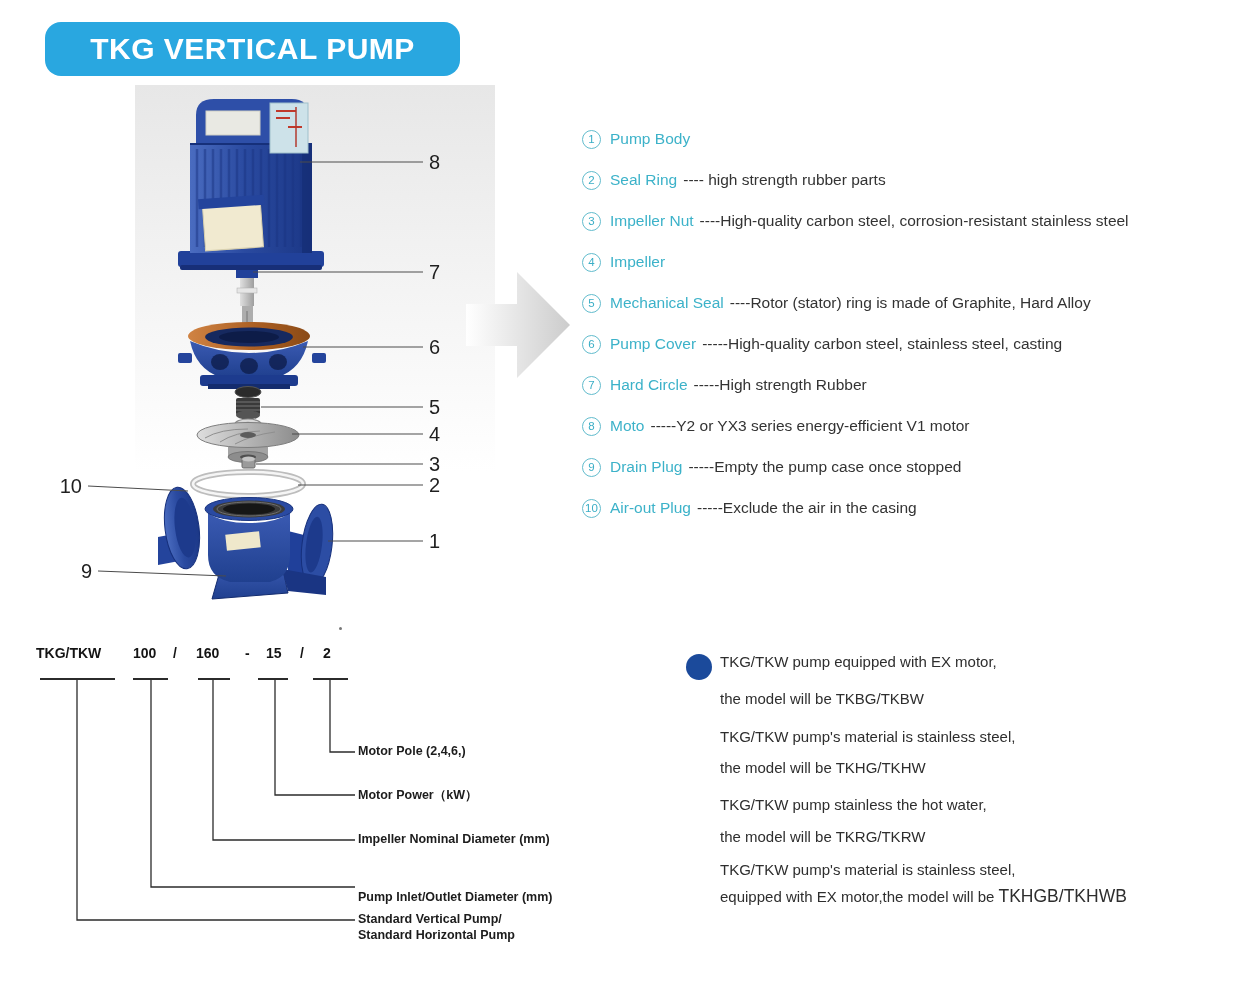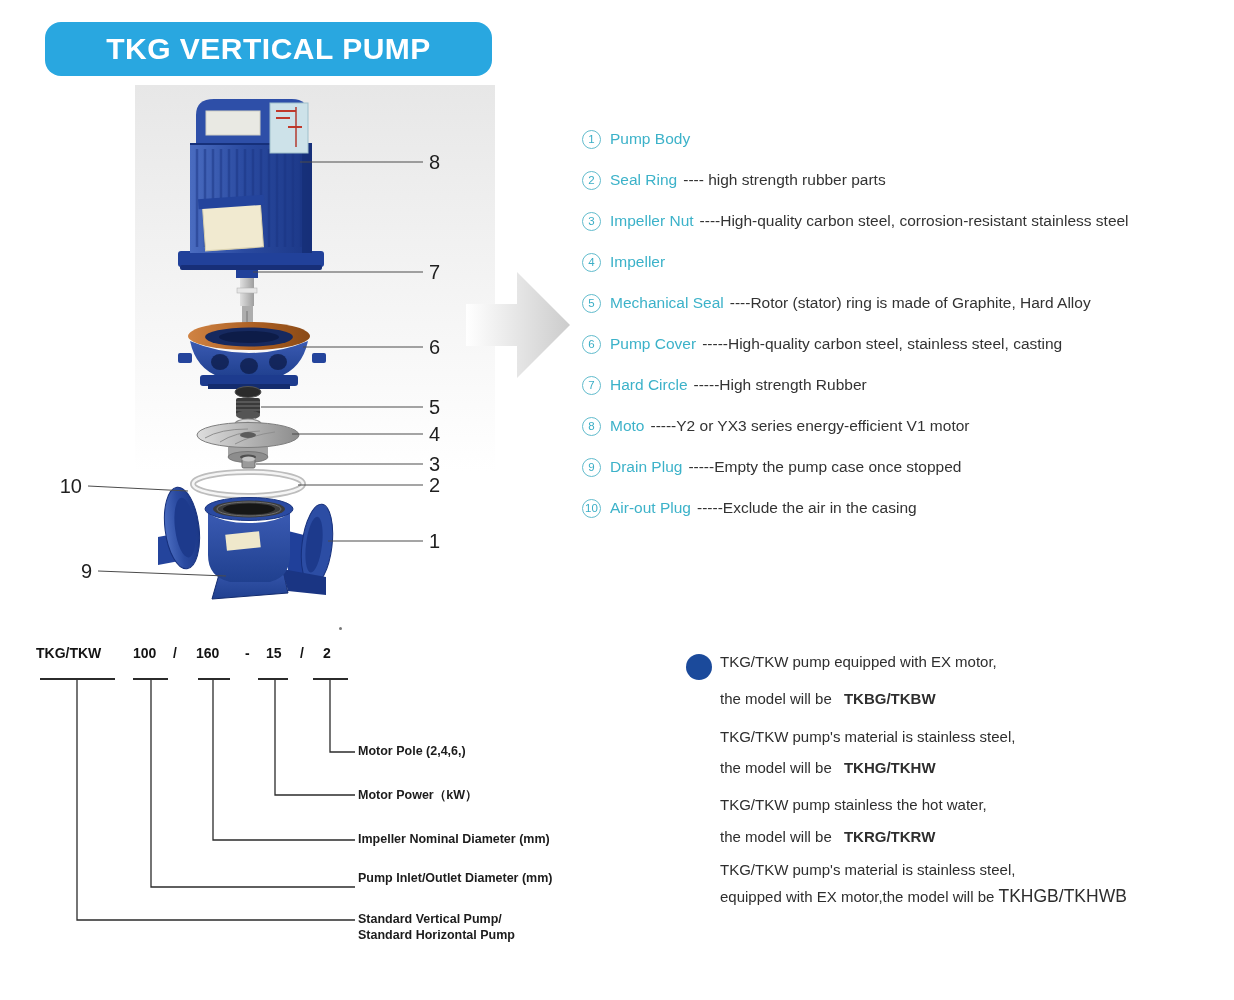--- a/index.html
+++ b/index.html
@@ -2,21 +2,21 @@
 <html><head>
 <meta charset="utf-8">
 <style>
   * { margin:0; padding:0; box-sizing:border-box; }
   html,body { width:1234px; height:1000px; }
   body {
     position:relative; background:#ffffff; overflow:hidden;
     font-family:"Liberation Sans", sans-serif; color:#333;
   }
   .banner {
-    position:absolute; left:45px; top:22px; width:447px; height:54px;
+    position:absolute; left:45px; top:22px; width:415px; height:54px;
     background:#29a7e0; border-radius:16px;
     display:flex; align-items:center; justify-content:center;
     color:#fff; font-size:30px; font-weight:bold; letter-spacing:.5px;
   }
   .diagram-svg { position:absolute; left:30px; top:85px; width:560px; height:520px; }
 
   
   .parts { position:absolute; left:582px; top:127px; }
   .part-item { display:flex; align-items:center; height:24px; margin-bottom:17px; white-space:nowrap; font-size:15.5px; }
   .part-num {
@@ -29,21 +29,21 @@
 
   
   .model-seg { position:absolute; top:645px; font-size:14px; font-weight:bold; color:#141414; white-space:nowrap; }
   .tree-svg { position:absolute; left:30px; top:672px; width:340px; height:280px; }
   .model-label { position:absolute; left:358px; font-size:12.5px; font-weight:600; color:#1c1c1c; white-space:nowrap; }
   .speck { position:absolute; left:339px; top:627px; width:3px; height:3px; background:#777; border-radius:50%; }
 
   
   .bullet { position:absolute; left:686px; top:654px; width:26px; height:26px; border-radius:50%; background:#1b4a9b; }
   .note-line { position:absolute; left:720px; font-size:15px; color:#2e2e2e; white-space:nowrap; }
-  .note-code { font-weight:bold;margin-left:8px; }
+  .note-code { font-weight:normal; }
   .note-code-big { font-weight:normal; font-size:17.5px; }
 </style>
 </head>
 <body>
 
 <div class="banner">
   <span>TKG VERTICAL PUMP</span>
 </div>
 
 <svg class="diagram-svg" viewBox="0 0 560 520">
@@ -280,21 +280,21 @@
     <path d="M121,7 V215 H325"></path>
     <path d="M183,7 V168 H325"></path>
     <path d="M245,7 V123 H325"></path>
     <path d="M300,7 V80 H325"></path>
   </g>
 </svg>
 
 <div class="model-label" style="top:744px">Motor Pole (2,4,6,)</div>
 <div class="model-label" style="top:787px">Motor Power（kW）</div>
 <div class="model-label" style="top:832px">Impeller Nominal Diameter (mm)</div>
-<div class="model-label" style="top:871px">Pump Inlet/Outlet Diameter (mm)</div>
+<div class="model-label" style="top:890px">Pump Inlet/Outlet Diameter (mm)</div>
 <div class="model-label" style="top:912px">Standard Vertical Pump/</div>
 <div class="model-label" style="top:928px">Standard  Horizontal Pump</div>
 
 <div class="bullet"></div>
 
 <div class="note-line" style="top:653px">TKG/TKW pump equipped with EX motor,</div>
 <div class="note-line" style="top:690px">
   <span>the model will be </span><span class="note-code">TKBG/TKBW</span>
 </div>
 <div class="note-line" style="top:728px">TKG/TKW pump's material is stainless steel,</div>

